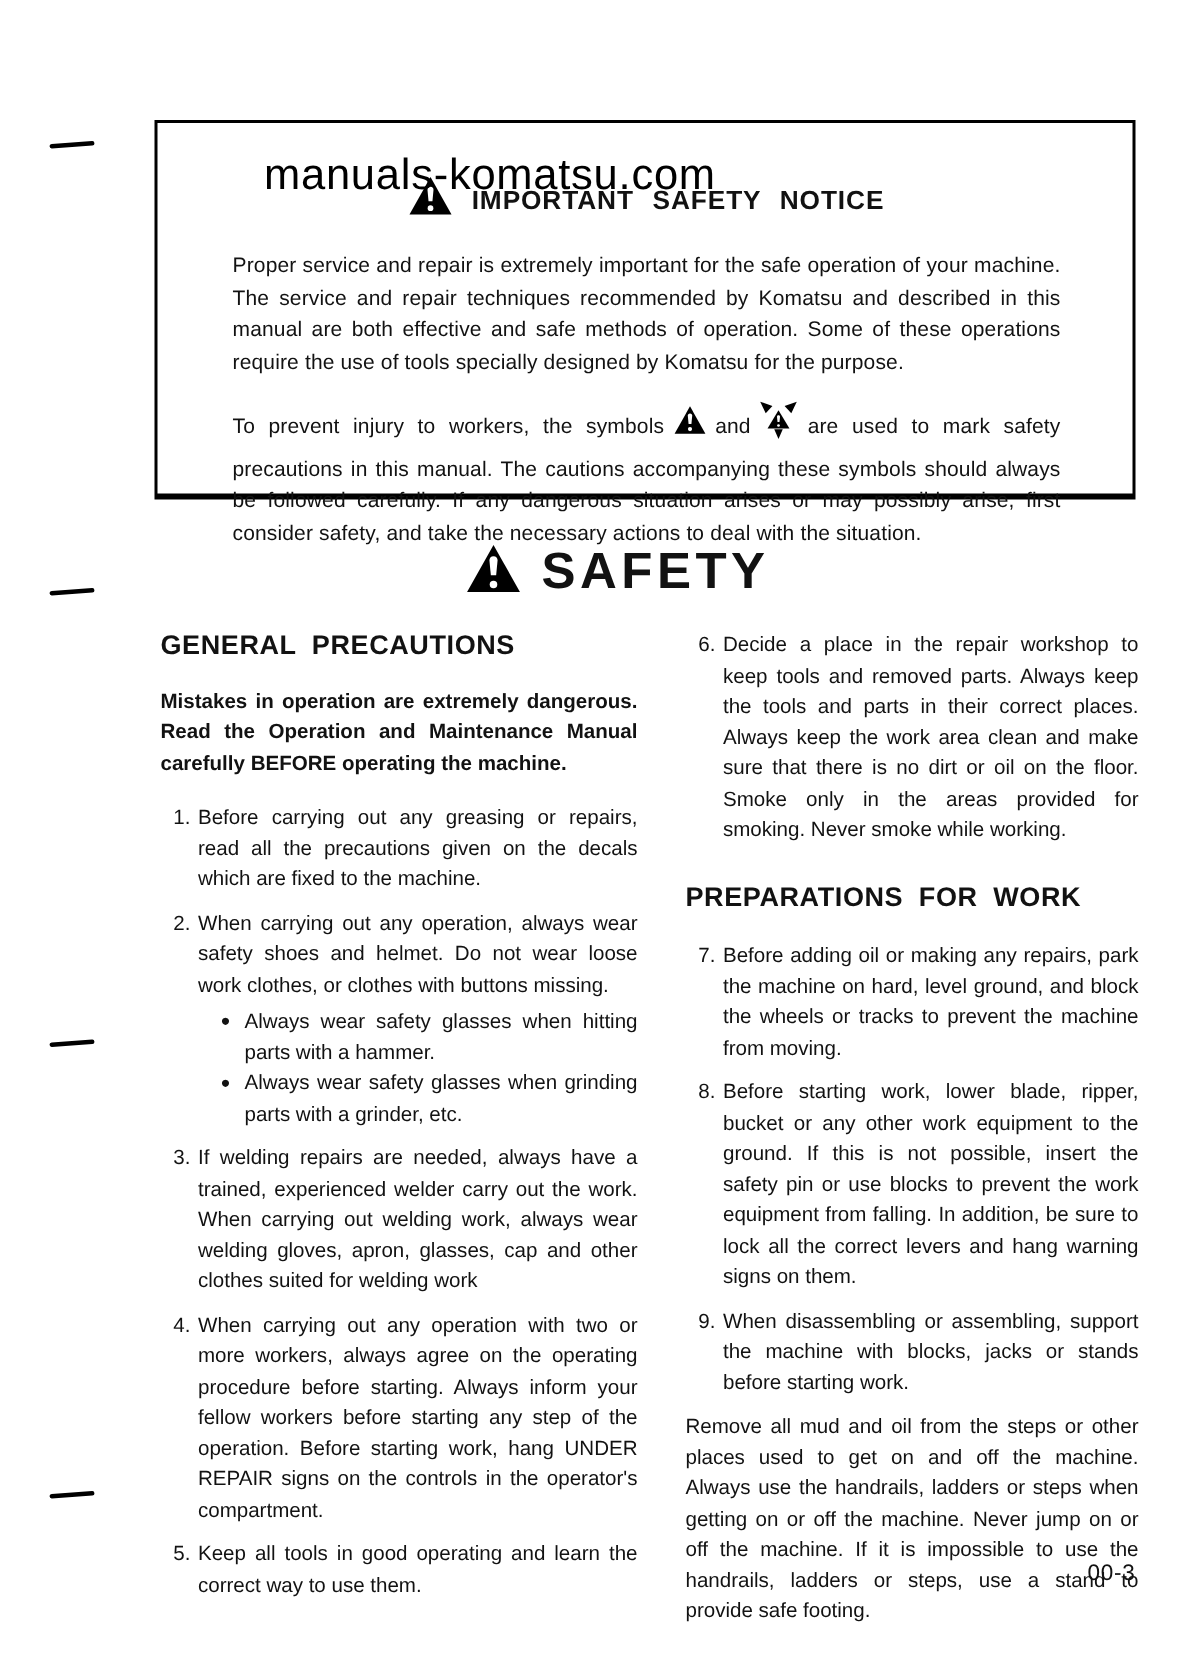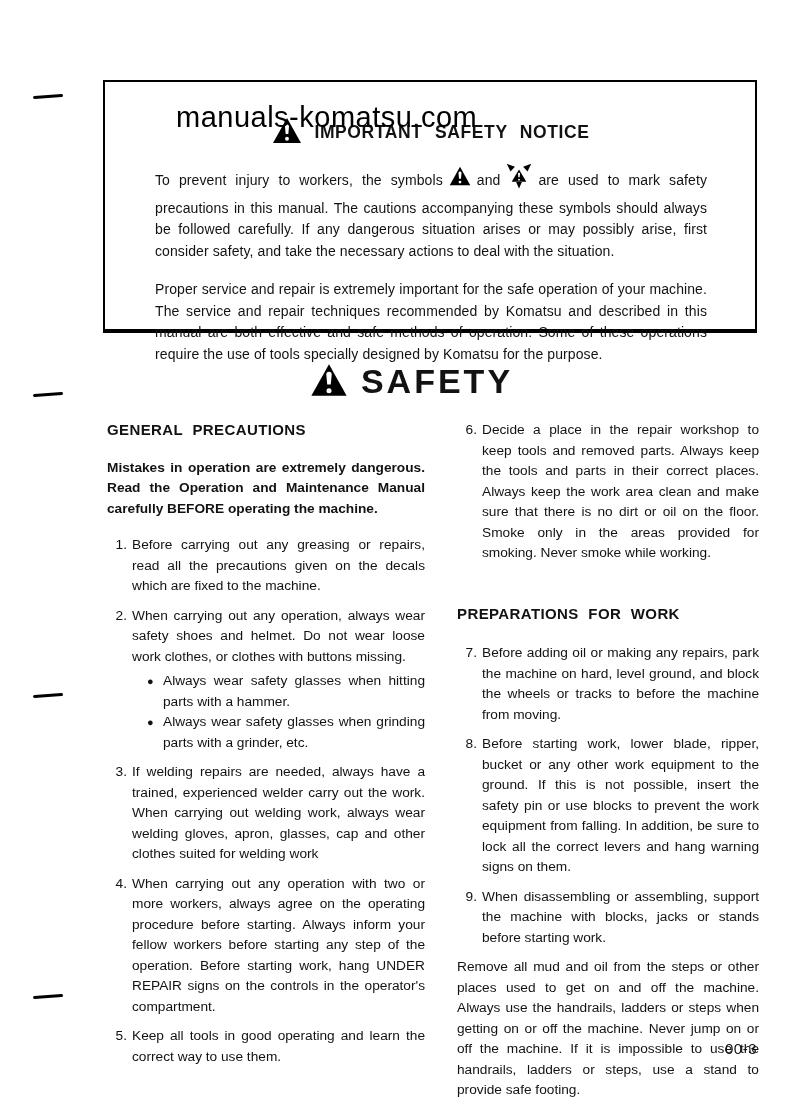--- a/index.html
+++ b/index.html
@@ -61,24 +61,24 @@
 
   
   .columns {
     position:absolute; left:107px; top:420px; width:652px;
     display:flex; gap:32px;
     font-size:13.7px; line-height:20.5px;
   }
   .col-left  { flex:0 0 318px; }
   .col-right { flex:1; }
   .section-heading {
-    font-size:15px; font-weight:bold; letter-spacing:0.4px; word-spacing:5px;
+    font-size:18px; font-weight:bold; letter-spacing:0.4px; word-spacing:5px;
     margin-bottom:17px;
   }
-  .col-right .section-heading { margin-top:40px; margin-bottom:19px; }
+  .col-right .section-heading { margin-top:24px; margin-bottom:19px; }
   .intro { text-align:justify; margin-bottom:16px;font-weight:bold; }
   .item { display:flex; margin-bottom:9px; }
   .item .num { flex:0 0 25px; text-align:right; padding-right:5px; }
   .item .itext { flex:1; text-align:justify; }
   .bullets { margin:0 0 9px 40px; }
   .bullet { display:flex; }
   .bullet .dot { flex:0 0 16px; font-size:11px; line-height:20.5px; }
   .bullet .btext { flex:1; text-align:justify; }
 
   .page-number {
@@ -100,33 +100,33 @@
   <div class="notice-title-row">
     <span class="tri-icon">
       <svg width="30" height="27" viewBox="0 0 60 54">
         <path d="M30 2 L58 52 L2 52 Z" fill="#000"></path>
         <path d="M30 15 c2.6 0 4.2 1.9 4 4.4 l-1.4 14.8 h-5.2 l-1.4 -14.8 C25.8 16.9 27.4 15 30 15 Z" fill="#fff"></path>
         <circle cx="30" cy="43.5" r="3.8" fill="#fff"></circle>
       </svg>
     </span>
     <span class="notice-title">IMPORTANT SAFETY NOTICE</span>
   </div>
+  <p class="notice-para">Proper service and repair is extremely important for the safe operation of your machine. The service and repair techniques recommended by Komatsu and described in this manual are both effective and safe methods of operation. Some of these operations require the use of tools specially designed by Komatsu for the purpose.</p>
   <p class="notice-para"><span>To prevent injury to workers, the symbols</span><span class="inline-sym"><svg width="22" height="20" viewBox="0 0 60 54">
           <path d="M30 2 L58 52 L2 52 Z" fill="#000"></path>
           <path d="M30 15 c2.6 0 4.2 1.9 4 4.4 l-1.4 14.8 h-5.2 l-1.4 -14.8 C25.8 16.9 27.4 15 30 15 Z" fill="#fff"></path>
           <circle cx="30" cy="43.5" r="3.8" fill="#fff"></circle>
         </svg></span><span>and</span><span class="inline-sym"><svg width="26" height="26" viewBox="0 0 64 64">
           <polygon points="2,2 22,9 11,21" fill="#000"></polygon>
           <polygon points="62,2 53,21 42,9" fill="#000"></polygon>
           <polygon points="32,63 25,47 39,47" fill="#000"></polygon>
           <path d="M32 16 L50 46 L14 46 Z" fill="#000"></path>
           <path d="M32 24 c1.6 0 2.6 1.1 2.5 2.6 l-0.9 8.6 h-3.2 l-0.9 -8.6 C29.4 25.1 30.4 24 32 24 Z" fill="#fff"></path>
           <circle cx="32" cy="41" r="2.2" fill="#fff"></circle>
         </svg></span><span>are used to mark safety precautions in this manual. The cautions accompanying these symbols should always be followed carefully. If any dangerous situation arises or may possibly arise, first consider safety, and take the necessary actions to deal with the situation.</span></p>
-  <p class="notice-para">Proper service and repair is extremely important for the safe operation of your machine. The service and repair techniques recommended by Komatsu and described in this manual are both effective and safe methods of operation. Some of these operations require the use of tools specially designed by Komatsu for the purpose.</p>
 </div>
 
 <div class="safety-heading">
   <span class="tri-icon">
     <svg width="38" height="34" viewBox="0 0 60 54">
       <path d="M30 2 L58 52 L2 52 Z" fill="#000"></path>
       <path d="M30 14 c2.8 0 4.5 2 4.3 4.6 l-1.5 15.6 h-5.6 l-1.5 -15.6 C25.5 16 27.2 14 30 14 Z" fill="#fff"></path>
       <circle cx="30" cy="44" r="4" fill="#fff"></circle>
     </svg>
   </span>
@@ -178,21 +178,21 @@
   <div class="col-right">
     <div class="item">
       <span class="num">6.</span>
       <span class="itext">Decide a place in the repair workshop to keep tools and removed parts. Always keep the tools and parts in their correct places. Always keep the work area clean and make sure that there is no dirt or oil on the floor. Smoke only in the areas provided for smoking. Never smoke while working.</span>
     </div>
 
     <div class="section-heading">PREPARATIONS FOR WORK</div>
 
     <div class="item">
       <span class="num">7.</span>
-      <span class="itext">Before adding oil or making any repairs, park the machine on hard, level ground, and block the wheels or tracks to before the machine from moving.</span>
+      <span class="itext">Before adding oil or making any repairs, park the machine on hard, level ground, and block the wheels or tracks to prevent the machine from moving.</span>
     </div>
 
     <div class="item">
       <span class="num">8.</span>
       <span class="itext">Before starting work, lower blade, ripper, bucket or any other work equipment to the ground. If this is not possible, insert the safety pin or use blocks to prevent the work equipment from falling. In addition, be sure to lock all the correct levers and hang warning signs on them.</span>
     </div>
 
     <div class="item">
       <span class="num">9.</span>
       <span class="itext">When disassembling or assembling, support the machine with blocks, jacks or stands before starting work.</span>

